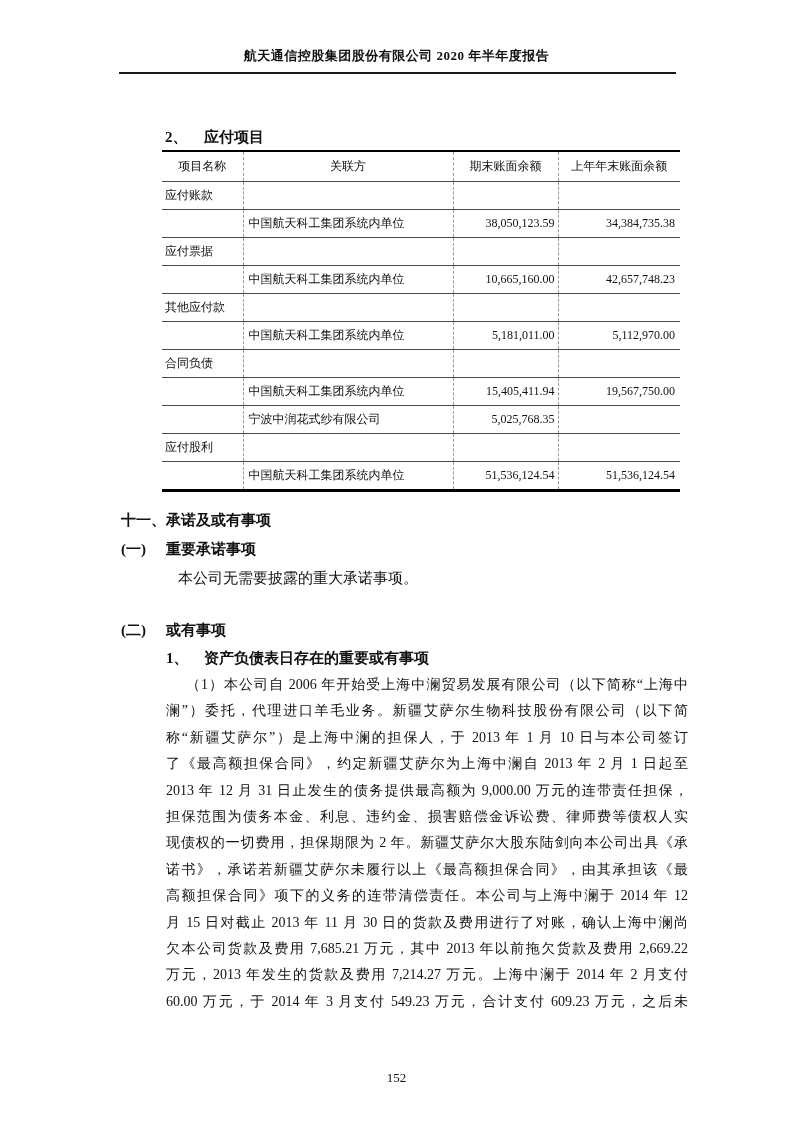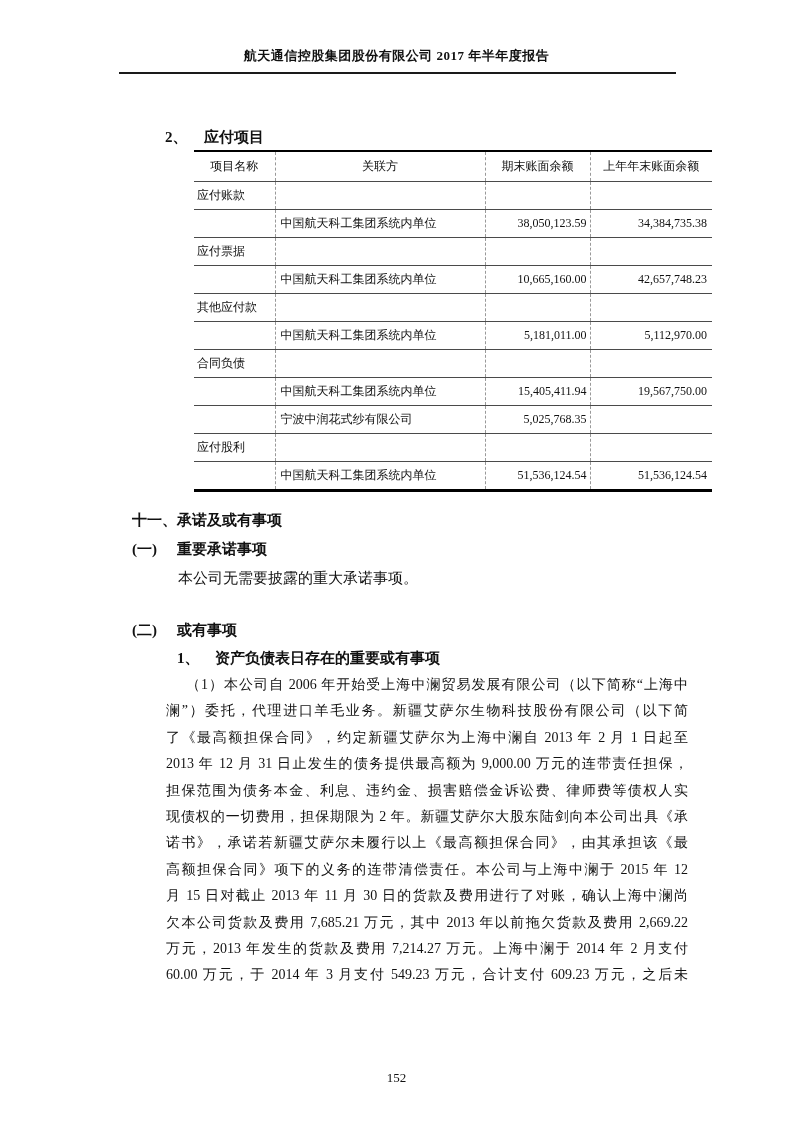--- a/index.html
+++ b/index.html
@@ -41,21 +41,20 @@
   
   .payables-table {
     position: absolute;
     top: 150px; left: 162px;
     width: 518px;
     border-collapse: collapse;
     table-layout: fixed;
     font-size: 12px;
     border-top: 2px solid #000;
     border-bottom: 3px solid #000;
-    margin-left: 32px;
   }
   .payables-table th {
     font-weight: normal;
     text-align: center;
     height: 29px;
     border-bottom: 1px solid #4a4a4a;
     border-right: 1px dashed #999;
     padding: 0 2px;
     vertical-align: middle;
     white-space: nowrap;
@@ -73,21 +72,21 @@
   }
   .payables-table td:last-child { border-right: none; }
   .payables-table tbody tr:last-child td { border-bottom: none; }
   .payables-table .col-item  { text-align: left;  padding-left: 3px; }
   .payables-table .col-party { text-align: left;  padding-left: 5px; }
   .payables-table .col-ending{ text-align: right; padding-right: 3px; }
   .payables-table .col-prior { text-align: right; padding-right: 5px; }
 
   
   .h-row { position: absolute; font-size: 15px; font-weight: bold; white-space: nowrap; }
-  .h-row .sec-num { display: inline-block; margin-left: 11px; }
+  .h-row .sec-num { display: inline-block; }
   .sec-commitments { top: 511px; left: 121px; }
   .sec-commitments .sec-num { width: 45px; }
   .sec-important { top: 540px; left: 121px; }
   .sec-important .sec-num { width: 45px; }
   .body-line {
     position: absolute;
     top: 569px; left: 166px;
     font-size: 15px;
     white-space: nowrap;
     margin-left: 12px;
@@ -121,21 +120,21 @@
     top: 1070px; left: 0; right: 0;
     text-align: center;
     font-size: 13px;
   }
 </style>
 </head>
 <body>
 
 <div class="page">
 
-  <div class="doc-title">航天通信控股集团股份有限公司 2017 年半年度报告</div>
+  <div class="doc-title">航天通信控股集团股份有限公司 2020 年半年度报告</div>
   <div class="doc-rule"></div>
 
   <div class="payables-heading">
     <span class="sec-num">2、</span><span>应付项目</span>
   </div>
 
   <table class="payables-table">
     <colgroup>
       <col style="width:81px">
         <col style="width:210px">
@@ -234,26 +233,27 @@
     <span class="sec-num">(二)</span><span>或有事项</span>
   </div>
 
   <div class="h-row sec-item1">
     <span class="sec-num">1、</span><span>资产负债表日存在的重要或有事项</span>
   </div>
 
   <div class="paragraph">
       <div class="para-line first">（1）本公司自 2006 年开始受上海中澜贸易发展有限公司（以下简称“上海中</div>
       <div class="para-line">澜”）委托，代理进口羊毛业务。新疆艾萨尔生物科技股份有限公司（以下简</div>
+      <div class="para-line">称“新疆艾萨尔”）是上海中澜的担保人，于 2013 年 1 月 10 日与本公司签订</div>
       <div class="para-line">了《最高额担保合同》，约定新疆艾萨尔为上海中澜自 2013 年 2 月 1 日起至</div>
       <div class="para-line">2013 年 12 月 31 日止发生的债务提供最高额为 9,000.00 万元的连带责任担保，</div>
       <div class="para-line">担保范围为债务本金、利息、违约金、损害赔偿金诉讼费、律师费等债权人实</div>
       <div class="para-line">现债权的一切费用，担保期限为 2 年。新疆艾萨尔大股东陆剑向本公司出具《承</div>
       <div class="para-line">诺书》，承诺若新疆艾萨尔未履行以上《最高额担保合同》，由其承担该《最</div>
-      <div class="para-line">高额担保合同》项下的义务的连带清偿责任。本公司与上海中澜于 2015 年 12</div>
+      <div class="para-line">高额担保合同》项下的义务的连带清偿责任。本公司与上海中澜于 2014 年 12</div>
       <div class="para-line">月 15 日对截止 2013 年 11 月 30 日的货款及费用进行了对账，确认上海中澜尚</div>
       <div class="para-line">欠本公司货款及费用 7,685.21 万元，其中 2013 年以前拖欠货款及费用 2,669.22</div>
       <div class="para-line">万元，2013 年发生的货款及费用 7,214.27 万元。上海中澜于 2014 年 2 月支付</div>
       <div class="para-line">60.00 万元，于 2014 年 3 月支付 549.23 万元，合计支付 609.23 万元，之后未</div>
     </div>
 
   <div class="page-number">152</div>
 
 </div>
 

